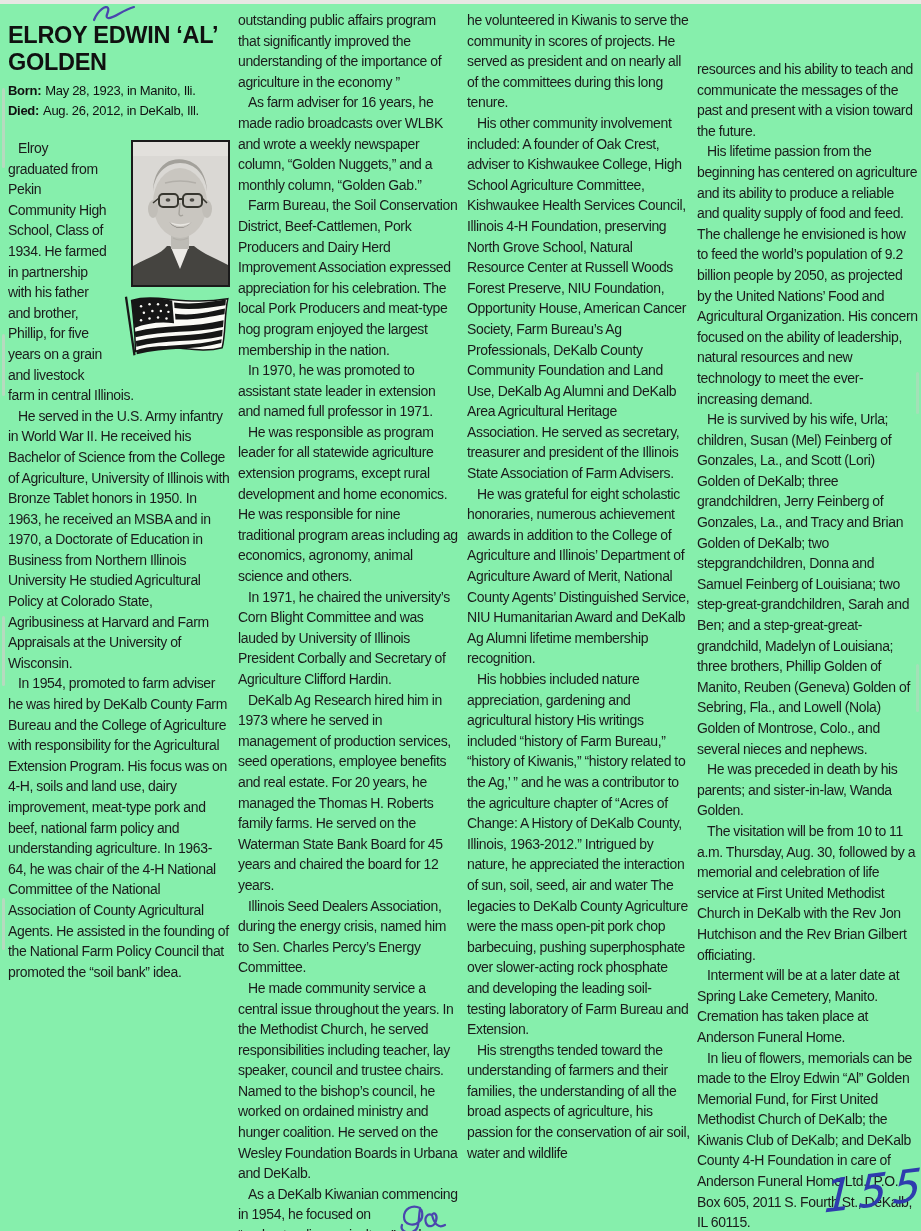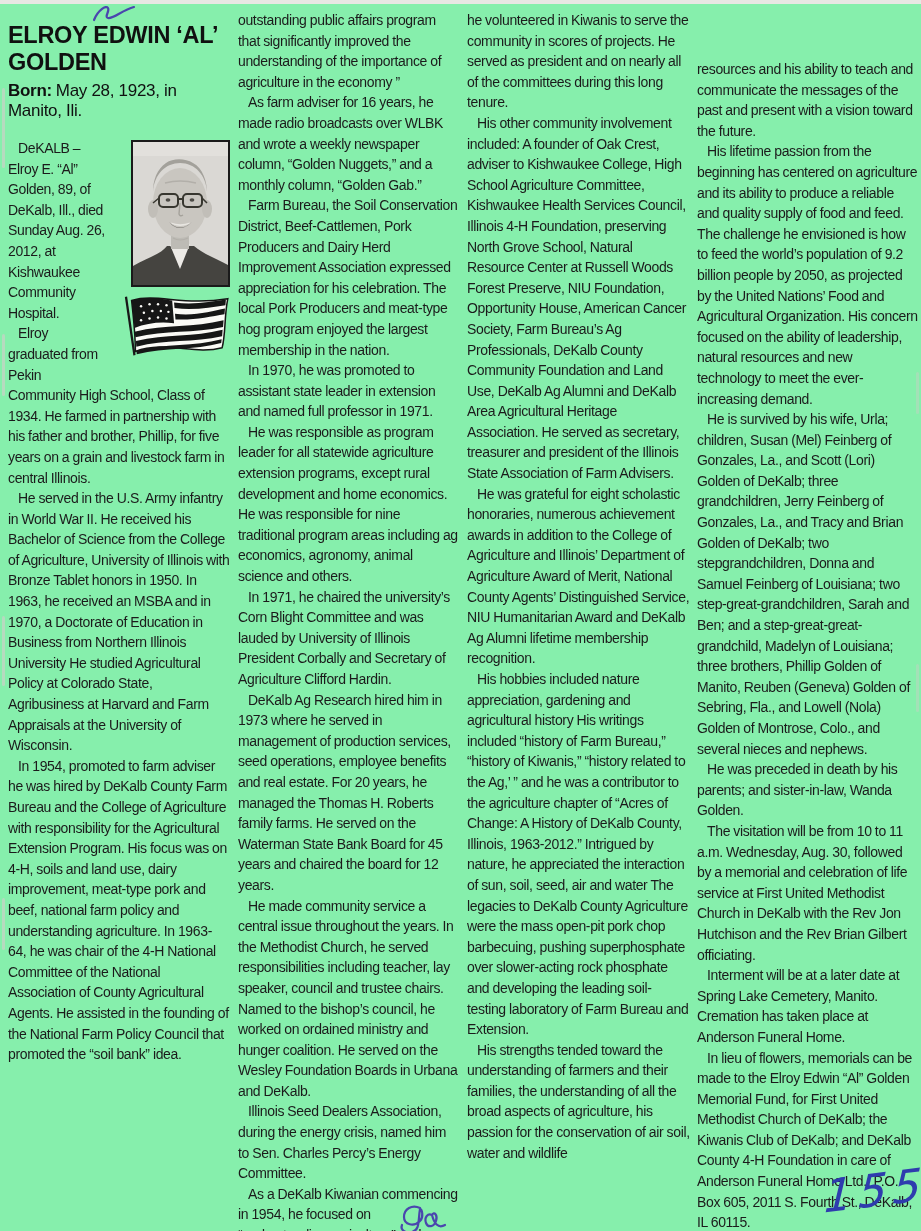--- a/index.html
+++ b/index.html
@@ -16,21 +16,21 @@
   .col4 { left:697px; width:221px; padding-top:49px; }
   .body p {
     margin:0; font-size:14px; line-height:20.6px; letter-spacing:-0.35px;
     word-spacing:-0.3px; color:#1b1b1b; text-indent:10px; text-align:left;
   }
   h1.title {
     margin:0 0 5px; font-size:23.5px; line-height:27px; font-weight:700;
     letter-spacing:-0.3px; color:#101010;
   }
   .vitals { margin-bottom:17px; }
-  .vital { font-size:17px; line-height:20px; letter-spacing:-0.3px; color:#101010; }
+  .vital { font-size:13px; line-height:20px; letter-spacing:-0.3px; color:#101010; }
   .vital b { font-weight:700; }
   .vital .v { margin-left:4px; }
   .float-media { float:right; width:112px; margin:2px 0 2px 7px; }
   .portrait-frame {
     width:95px; height:143px; border:2px solid #1a1a1a; margin-left:13px;
     background:#dad8d4; overflow:hidden;
   }
   .flag-wrap { margin-top:6px; margin-left:-2px; }
   .scan-mark { position:absolute; background:#cfcec9; width:3px; border-radius:2px; opacity:.65; }
   .hand { position:absolute; }
@@ -53,20 +53,21 @@
   <div class="scan-mark" style="left:916px;top:660px;height:48px;opacity:.4"></div>
 
   <svg class="hand" style="left:92px;top:0" width="44" height="18" viewBox="0 0 44 18">
     <path d="M2 16 C6 6 14 1 16 4 C18 7 12 13 16 14 C22 15 30 6 42 3" stroke="#4a46ae" stroke-width="2.2" fill="none" stroke-linecap="round"></path>
   </svg>
 
   <div class="col col1 body">
     <h1 class="title">ELROY EDWIN ‘AL’ GOLDEN</h1>
     <div class="vitals">
       <div class="vital"><b>Born:</b><span class="v">May 28, 1923, in Manito, Ili.</span></div>
+      <div class="vital"><b>Died:</b><span class="v">Aug. 26, 2012, in DeKalb, Ill.</span></div>
     </div>
 
     <div class="float-media">
       <div class="portrait-frame">
         <svg width="95" height="143" viewBox="0 0 95 143">
           <rect width="95" height="143" fill="#dad8d4"></rect>
           <rect width="95" height="14" fill="#e2e0dc"></rect>
           <path d="M0 143 L0 124 C14 116 28 112 34 104 L61 104 C70 112 84 117 95 123 L95 143 Z" fill="#454440"></path>
           <path d="M37 103 L47 127 L57 102 Z" fill="#eceae6"></path>
           <path d="M38 92 L38 107 L56 107 L56 92 Z" fill="#bdbbb5"></path>
@@ -108,55 +109,54 @@
           </g>
           <path d="M59 10 C 80 13 98 9 114 7 L113.5 13 C 98 15 80 19 59.5 16 Z" fill="#161616"></path>
           <path d="M60 22 C 80 25 100 19 113 16.5 L112.5 22.5 C 98 25 80 29 60.5 28 Z" fill="#161616"></path>
           <path d="M17 41 C 50 33 80 37 111.5 29 L111 36 C 80 43 50 39 18 47 Z" fill="#161616"></path>
           <path d="M18.5 51 C 50 43 80 47 110.5 39 L110 46 C 80 53 50 49 19 57 Z" fill="#161616"></path>
           <path d="M19 61 C 50 53 80 57 109.5 49 L109 53 C 80 61 50 57 19.5 65 Z" fill="#161616"></path>
         </svg>
       </div>
     </div>
 
-    <p>DeKALB – Elroy E. “Al” Golden, 89, of DeKalb, Ill., died Sunday Aug. 26, 2012, at Kishwaukee Community Hospital.</p>
     <p>Elroy graduated from Pekin Community High School, Class of 1934. He farmed in partnership with his father and brother, Phillip, for five years on a grain and livestock farm in central Illinois.</p>
     <p>He served in the U.S. Army infantry in World War II. He received his Bachelor of Science from the College of Agriculture, University of Illinois with Bronze Tablet honors in 1950. In 1963, he received an MSBA and in 1970, a Doctorate of Education in Business from Northern Illinois University He studied Agricultural Policy at Colorado State, Agribusiness at Harvard and Farm Appraisals at the University of Wisconsin.</p>
     <p>In 1954, promoted to farm adviser he was hired by DeKalb County Farm Bureau and the College of Agriculture with responsibility for the Agricultural Extension Program. His focus was on 4-H, soils and land use, dairy improvement, meat-type pork and beef, national farm policy and understanding agriculture. In 1963-64, he was chair of the 4-H National Committee of the National Association of County Agricultural Agents. He assisted in the founding of the National Farm Policy Council that promoted the “soil bank” idea.</p>
 
   </div>
 
   <div class="col col2 body">
     <p style="text-indent:0">outstanding public affairs program that significantly improved the understanding of the importance of agriculture in the economy ”</p>
     <p>As farm adviser for 16 years, he made radio broadcasts over WLBK and wrote a weekly newspaper column, “Golden Nuggets,” and a monthly column, “Golden Gab.”</p>
     <p>Farm Bureau, the Soil Conservation District, Beef-Cattlemen, Pork Producers and Dairy Herd Improvement Association expressed appreciation for his celebration. The local Pork Producers and meat-type hog program enjoyed the largest membership in the nation.</p>
     <p>In 1970, he was promoted to assistant state leader in extension and named full professor in 1971.</p>
     <p>He was responsible as program leader for all statewide agriculture extension programs, except rural development and home economics. He was responsible for nine traditional program areas including ag economics, agronomy, animal science and others.</p>
     <p>In 1971, he chaired the university’s Corn Blight Committee and was lauded by University of Illinois President Corbally and Secretary of Agriculture Clifford Hardin.</p>
     <p>DeKalb Ag Research hired him in 1973 where he served in management of production services, seed operations, employee benefits and real estate. For 20 years, he managed the Thomas H. Roberts family farms. He served on the Waterman State Bank Board for 45 years and chaired the board for 12 years.</p>
+    <p>Illinois Seed Dealers Association, during the energy crisis, named him to Sen. Charles Percy’s Energy Committee.</p>
     <p>He made community service a central issue throughout the years. In the Methodist Church, he served responsibilities including teacher, lay speaker, council and trustee chairs. Named to the bishop’s council, he worked on ordained ministry and hunger coalition. He served on the Wesley Foundation Boards in Urbana and DeKalb.</p>
-    <p>Illinois Seed Dealers Association, during the energy crisis, named him to Sen. Charles Percy’s Energy Committee.</p>
     <p>As a DeKalb Kiwanian commencing in 1954, he focused on “understanding agriculture” and received the International’s highest awards – the Tablet of Honor plus a Hixson from the DeKalb club.</p>
 
   </div>
 
   <div class="col col3 body">
     <p style="text-indent:0">he volunteered in Kiwanis to serve the community in scores of projects. He served as president and on nearly all of the committees during this long tenure.</p>
     <p>His other community involvement included: A founder of Oak Crest, adviser to Kishwaukee College, High School Agriculture Committee, Kishwaukee Health Services Council, Illinois 4-H Foundation, preserving North Grove School, Natural Resource Center at Russell Woods Forest Preserve, NIU Foundation, Opportunity House, American Cancer Society, Farm Bureau’s Ag Professionals, DeKalb County Community Foundation and Land Use, DeKalb Ag Alumni and DeKalb Area Agricultural Heritage Association. He served as secretary, treasurer and president of the Illinois State Association of Farm Advisers.</p>
     <p>He was grateful for eight scholastic honoraries, numerous achievement awards in addition to the College of Agriculture and Illinois’ Department of Agriculture Award of Merit, National County Agents’ Distinguished Service, NIU Humanitarian Award and DeKalb Ag Alumni lifetime membership recognition.</p>
     <p>His hobbies included nature appreciation, gardening and agricultural history His writings included “history of Farm Bureau,” “history of Kiwanis,” “history related to the Ag,’ ” and he was a contributor to the agriculture chapter of “Acres of Change: A History of DeKalb County, Illinois, 1963-2012.” Intrigued by nature, he appreciated the interaction of sun, soil, seed, air and water The legacies to DeKalb County Agriculture were the mass open-pit pork chop barbecuing, pushing superphosphate over slower-acting rock phosphate and developing the leading soil-testing laboratory of Farm Bureau and Extension.</p>
     <p>His strengths tended toward the understanding of farmers and their families, the understanding of all the broad aspects of agriculture, his passion for the conservation of air soil, water and wildlife</p>
   </div>
 
   <div class="col col4 body">
     <p style="text-indent:0">resources and his ability to teach and communicate the messages of the past and present with a vision toward the future.</p>
     <p>His lifetime passion from the beginning has centered on agriculture and its ability to produce a reliable and quality supply of food and feed. The challenge he envisioned is how to feed the world’s population of 9.2 billion people by 2050, as projected by the United Nations’ Food and Agricultural Organization. His concern focused on the ability of leadership, natural resources and new technology to meet the ever-increasing demand.</p>
     <p>He is survived by his wife, Urla; children, Susan (Mel) Feinberg of Gonzales, La., and Scott (Lori) Golden of DeKalb; three grandchildren, Jerry Feinberg of Gonzales, La., and Tracy and Brian Golden of DeKalb; two stepgrandchildren, Donna and Samuel Feinberg of Louisiana; two step-great-grandchildren, Sarah and Ben; and a step-great-great-grandchild, Madelyn of Louisiana; three brothers, Phillip Golden of Manito, Reuben (Geneva) Golden of Sebring, Fla., and Lowell (Nola) Golden of Montrose, Colo., and several nieces and nephews.</p>
     <p>He was preceded in death by his parents; and sister-in-law, Wanda Golden.</p>
-    <p>The visitation will be from 10 to 11 a.m. Wednesday, Aug. 30, followed by a memorial and celebration of life service at First United Methodist Church in DeKalb with the Rev Jon Hutchison and the Rev Brian Gilbert officiating.</p>
+    <p>The visitation will be from 10 to 11 a.m. Thursday, Aug. 30, followed by a memorial and celebration of life service at First United Methodist Church in DeKalb with the Rev Jon Hutchison and the Rev Brian Gilbert officiating.</p>
     <p>Interment will be at a later date at Spring Lake Cemetery, Manito. Cremation has taken place at Anderson Funeral Home.</p>
     <p>In lieu of flowers, memorials can be made to the Elroy Edwin “Al” Golden Memorial Fund, for First United Methodist Church of DeKalb; the Kiwanis Club of DeKalb; and DeKalb County 4-H Foundation in care of Anderson Funeral Home Ltd., P.O. Box 605, 2011 S. Fourth St., DeKalb, IL 60115.</p>
     <p>For information, visit www.AndersonFuneralHomeLtd.com or call 815-756-1022.</p>
   </div>
 
   <svg class="hand" style="left:392px;top:1192px" width="82" height="39" viewBox="0 0 82 39">
     <path d="M28 12 C20 8 12 13 12 21 C12 29 22 31 28 25 C32 21 30 13 28 13 C26 25 28 34 20 36 C14 38 8 34 10 29" stroke="#4a46ae" stroke-width="2.2" fill="none" stroke-linecap="round"></path>
     <path d="M40 19 C36 17 32 21 34 27 C36 32 42 31 44 25 C46 19 42 15 40 19 C42 27 46 33 53 29" stroke="#4a46ae" stroke-width="2.2" fill="none" stroke-linecap="round"></path>
   </svg>
 

